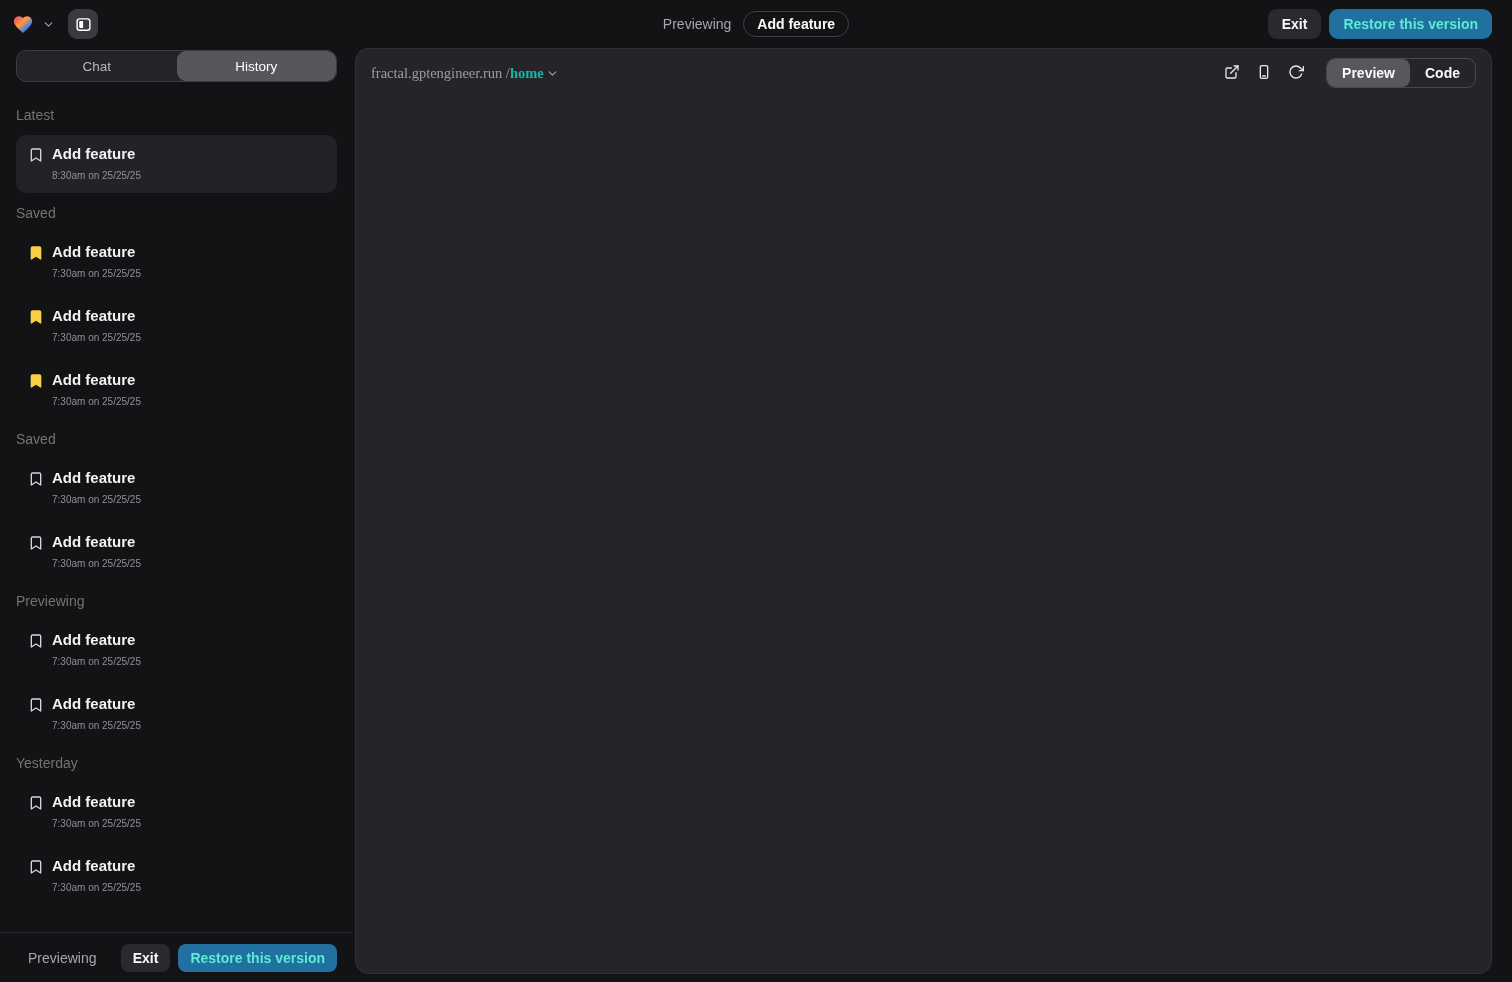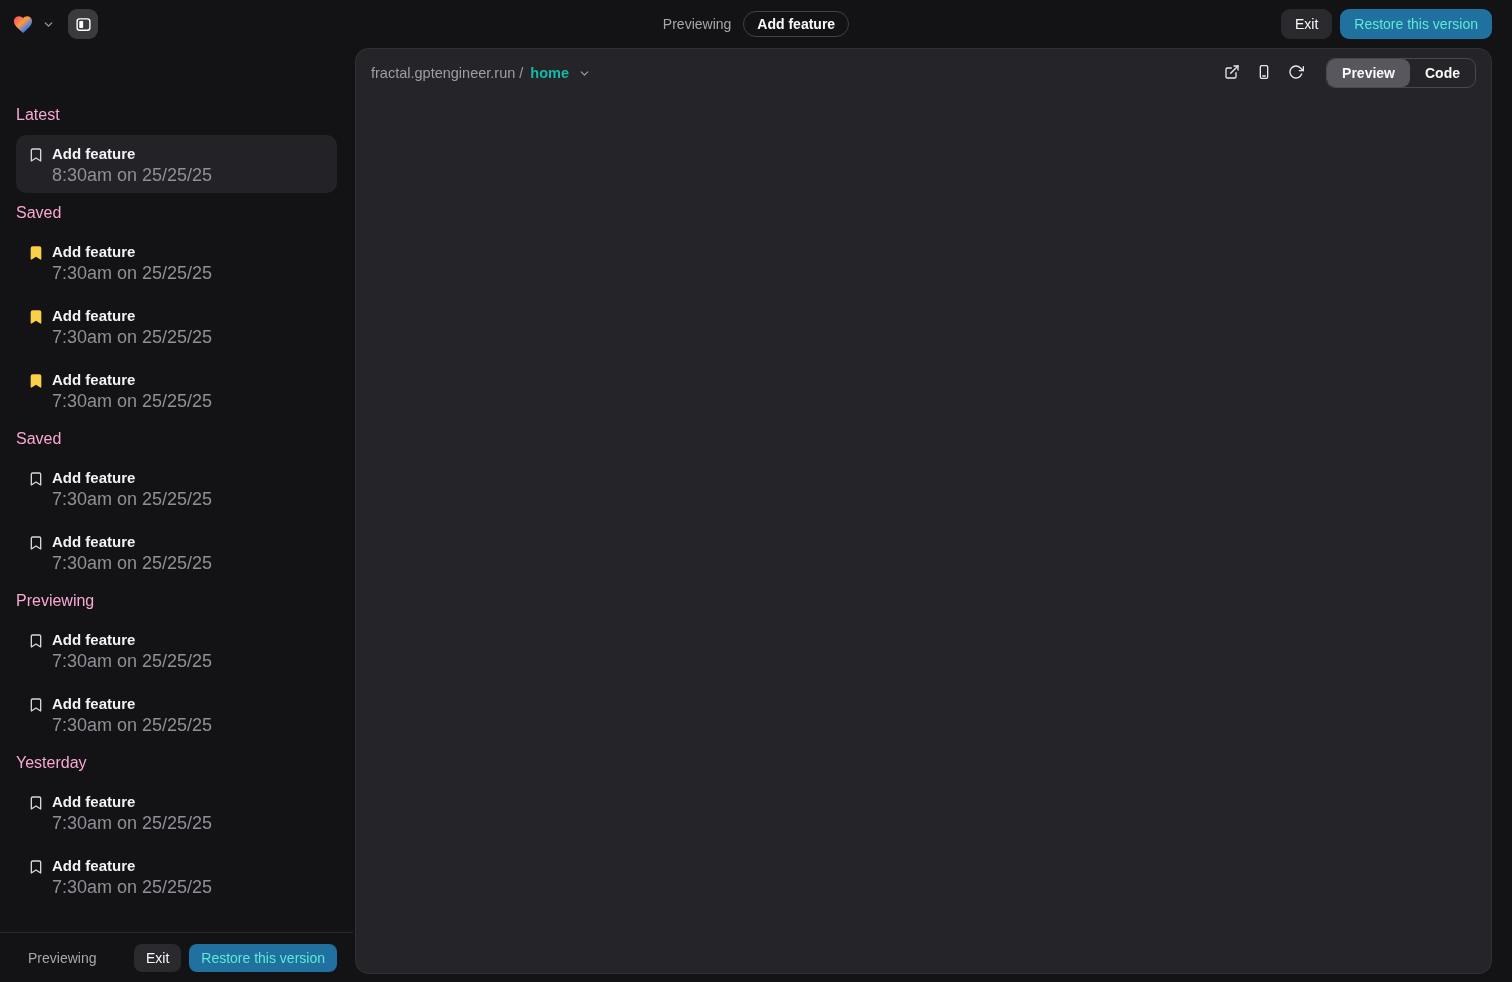--- a/index.html
+++ b/index.html
@@ -34,21 +34,21 @@
   .sidebar-toggle svg { display:block; }
   .topbar-center { display:flex; align-items:center; gap:12px; }
   .previewing-label { font-size:14px; color:#a6a6ad; }
   .version-badge {
     border:1px solid #414147; border-radius:999px;
     padding:4px 13px; font-size:14px; font-weight:600; color:#fafafa;
     background:transparent;
   }
   .topbar-right { position:absolute; right:20px; display:flex; gap:8px; }
   .btn {
-    border:none; border-radius:9px; font-size:14px; font-weight:400;
+    border:none; border-radius:9px; font-size:14px; font-weight:700;
     padding:7px 14px; cursor:pointer;
     font-family:"Liberation Sans", sans-serif;
   }
   .btn-dark { background:#29292e; color:#fafafa; }
   .btn-blue { background:#20719f; color:#5eead4; }
 
   
   .sidebar { position:absolute; top:48px; left:0; width:353px; bottom:0; }
   .tabs {
     margin:2px 16px 0 16px; height:32px;
@@ -61,57 +61,57 @@
     cursor:pointer; border-radius:9px;
     font-family:"Liberation Sans", sans-serif;
   }
   .tab.active { background:#56565c; color:#ffffff; font-weight:400; }
 
   .history-list {
     position:absolute; top:35px; bottom:50px; left:0; right:0;
     padding:24px 16px 0 16px; overflow:hidden;
   }
   .section-title {
-    font-size:16px; color:#f9a8d4; line-height:16px;
+    font-size:14px; color:#737373; line-height:16px;
     margin:12px 0 12px 0;
   }
   .section:first-child .section-title { margin-top:0; }
   .item {
     display:flex; align-items:flex-start; gap:8px;
     padding:9px 12px; border-radius:10px; margin-bottom:6px; cursor:pointer;
   }
   .item.selected { background:#232327; }
   .bm { width:16px; height:16px; margin-top:3px; flex:0 0 auto; }
   .bm svg { display:block; fill:none; stroke:#d6d6da; stroke-width:2; }
   .item.saved .bm svg { fill:#f8cf47; stroke:#f8cf47; }
   .item-title { font-size:15px; font-weight:600; color:#f2f2f4; line-height:20px; }
-  .item-time { font-size:18px; color:#8f8f97; line-height:17px; margin-top:3px; }
+  .item-time { font-size:10px; color:#8f8f97; line-height:17px; margin-top:3px; }
 
   .sidebar-footer {
     position:absolute; left:0; bottom:0; width:353px; height:50px;
     border-top:1px solid #2a2a2e; background:#131316;
     display:flex; align-items:center; padding:0 16px 0 28px;
   }
   .footer-status { font-size:14px; color:#a6a6ad; }
   .footer-actions { margin-left:auto; display:flex; gap:8px; }
   .btn-sm { padding:6px 12px; font-size:14px; border-radius:8px; }
 
   
   .preview-panel {
     position:absolute; left:355px; top:48px; right:20px; bottom:8px;
     background:#252529; border:1px solid rgba(255,255,255,0.06);
     border-radius:14px; overflow:hidden;
   }
   .panel-header {
     height:48px; display:flex; align-items:center; padding:0 15px;
   }
   .url-bar {
-    display:flex; align-items:center; gap:7px; font-size:14.5px; cursor:pointer;
+    display:flex; align-items:center; font-size:14.5px; cursor:pointer;
     background:transparent; border:none; color:inherit;
-    font-family:Liberation Sans, sans-serif;
+    font-family:Liberation Serif, serif;
   }
   .url-prefix { color:#9d9da4; }
   .url-current { color:#14b8a6; font-weight:600; }
   .url-chevron { color:#9d9da4; display:inline-flex; margin-left:2px; }
   .panel-actions { margin-left:auto; display:flex; align-items:center; gap:4px; }
   .icon-btn {
     width:28px; height:28px; background:transparent; border:none;
     display:flex; align-items:center; justify-content:center;
     color:#e9e9ec; cursor:pointer; border-radius:6px;
   }
@@ -165,20 +165,24 @@
     <span class="version-badge">Add feature</span>
   </div>
 
   <div class="topbar-right">
     <button class="btn btn-dark">Exit</button>
     <button class="btn btn-blue">Restore this version</button>
   </div>
 </div>
 
 <div class="sidebar">
+  <div class="tabs">
+    <button class="tab">Chat</button>
+    <button class="tab active">History</button>
+  </div>
 
   <div class="history-list">
   <div class="section">
     <div class="section-title">Latest</div>
     <div class="section-items">
   <div class="item selected">
     <span class="bm">
       <svg viewBox="0 0 24 24" width="16" height="16" stroke-linecap="round" stroke-linejoin="round">
         <path d="M19 21l-7-4.6L5 21V5a2 2 0 0 1 2-2h10a2 2 0 0 1 2 2z"></path>
       </svg>

